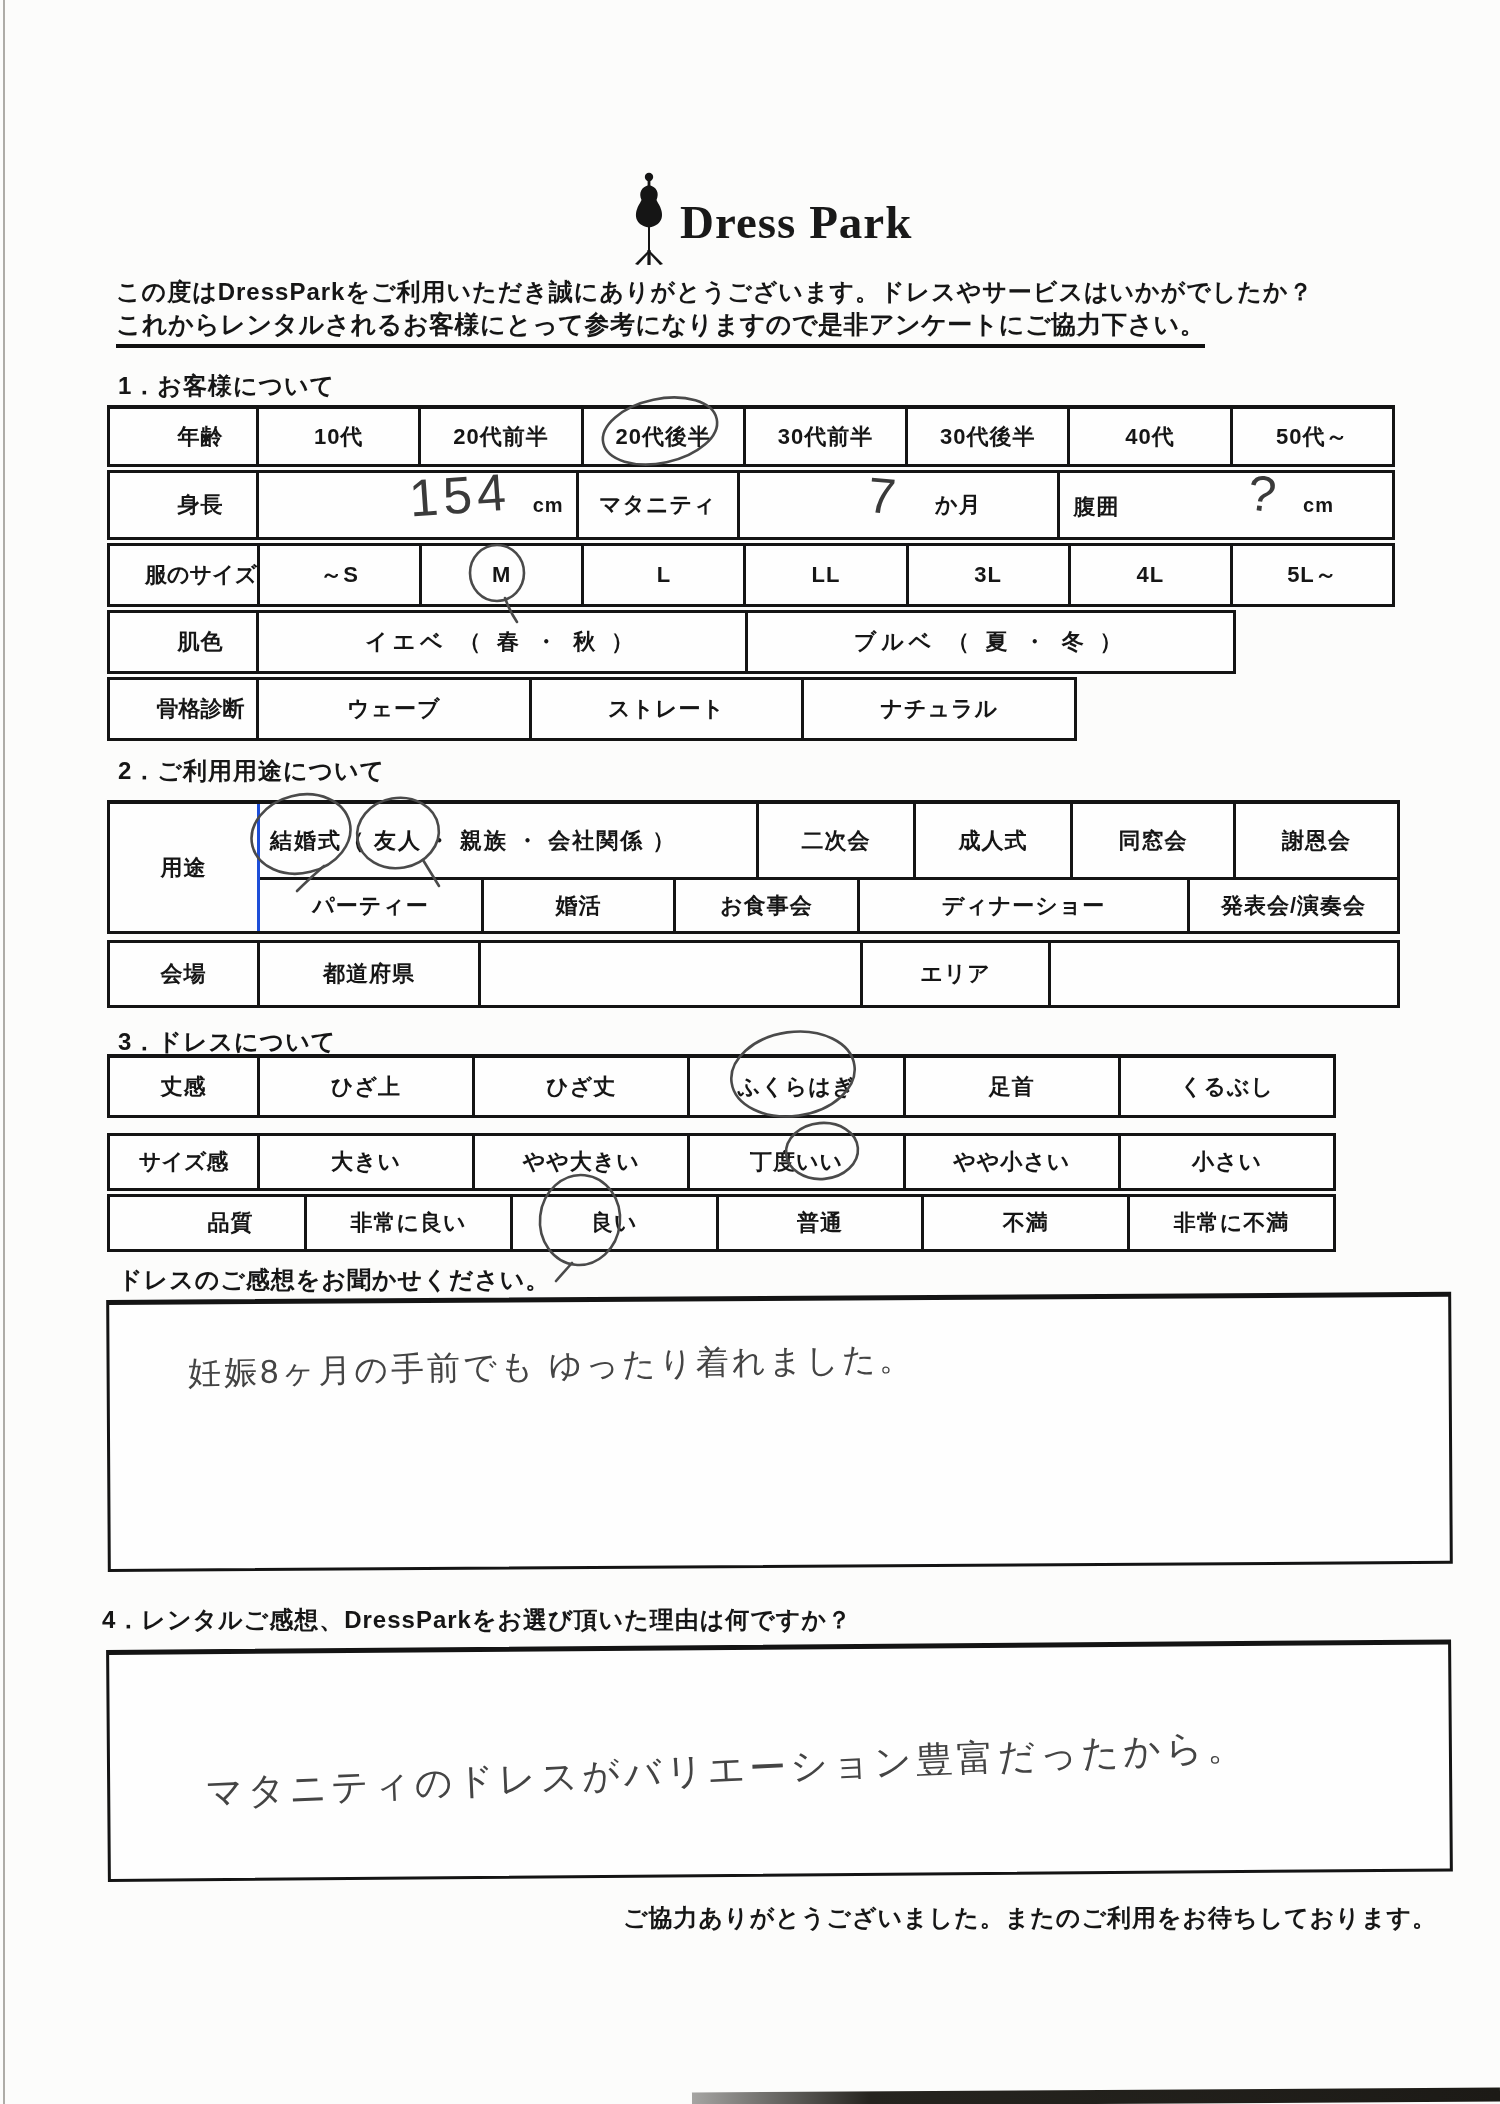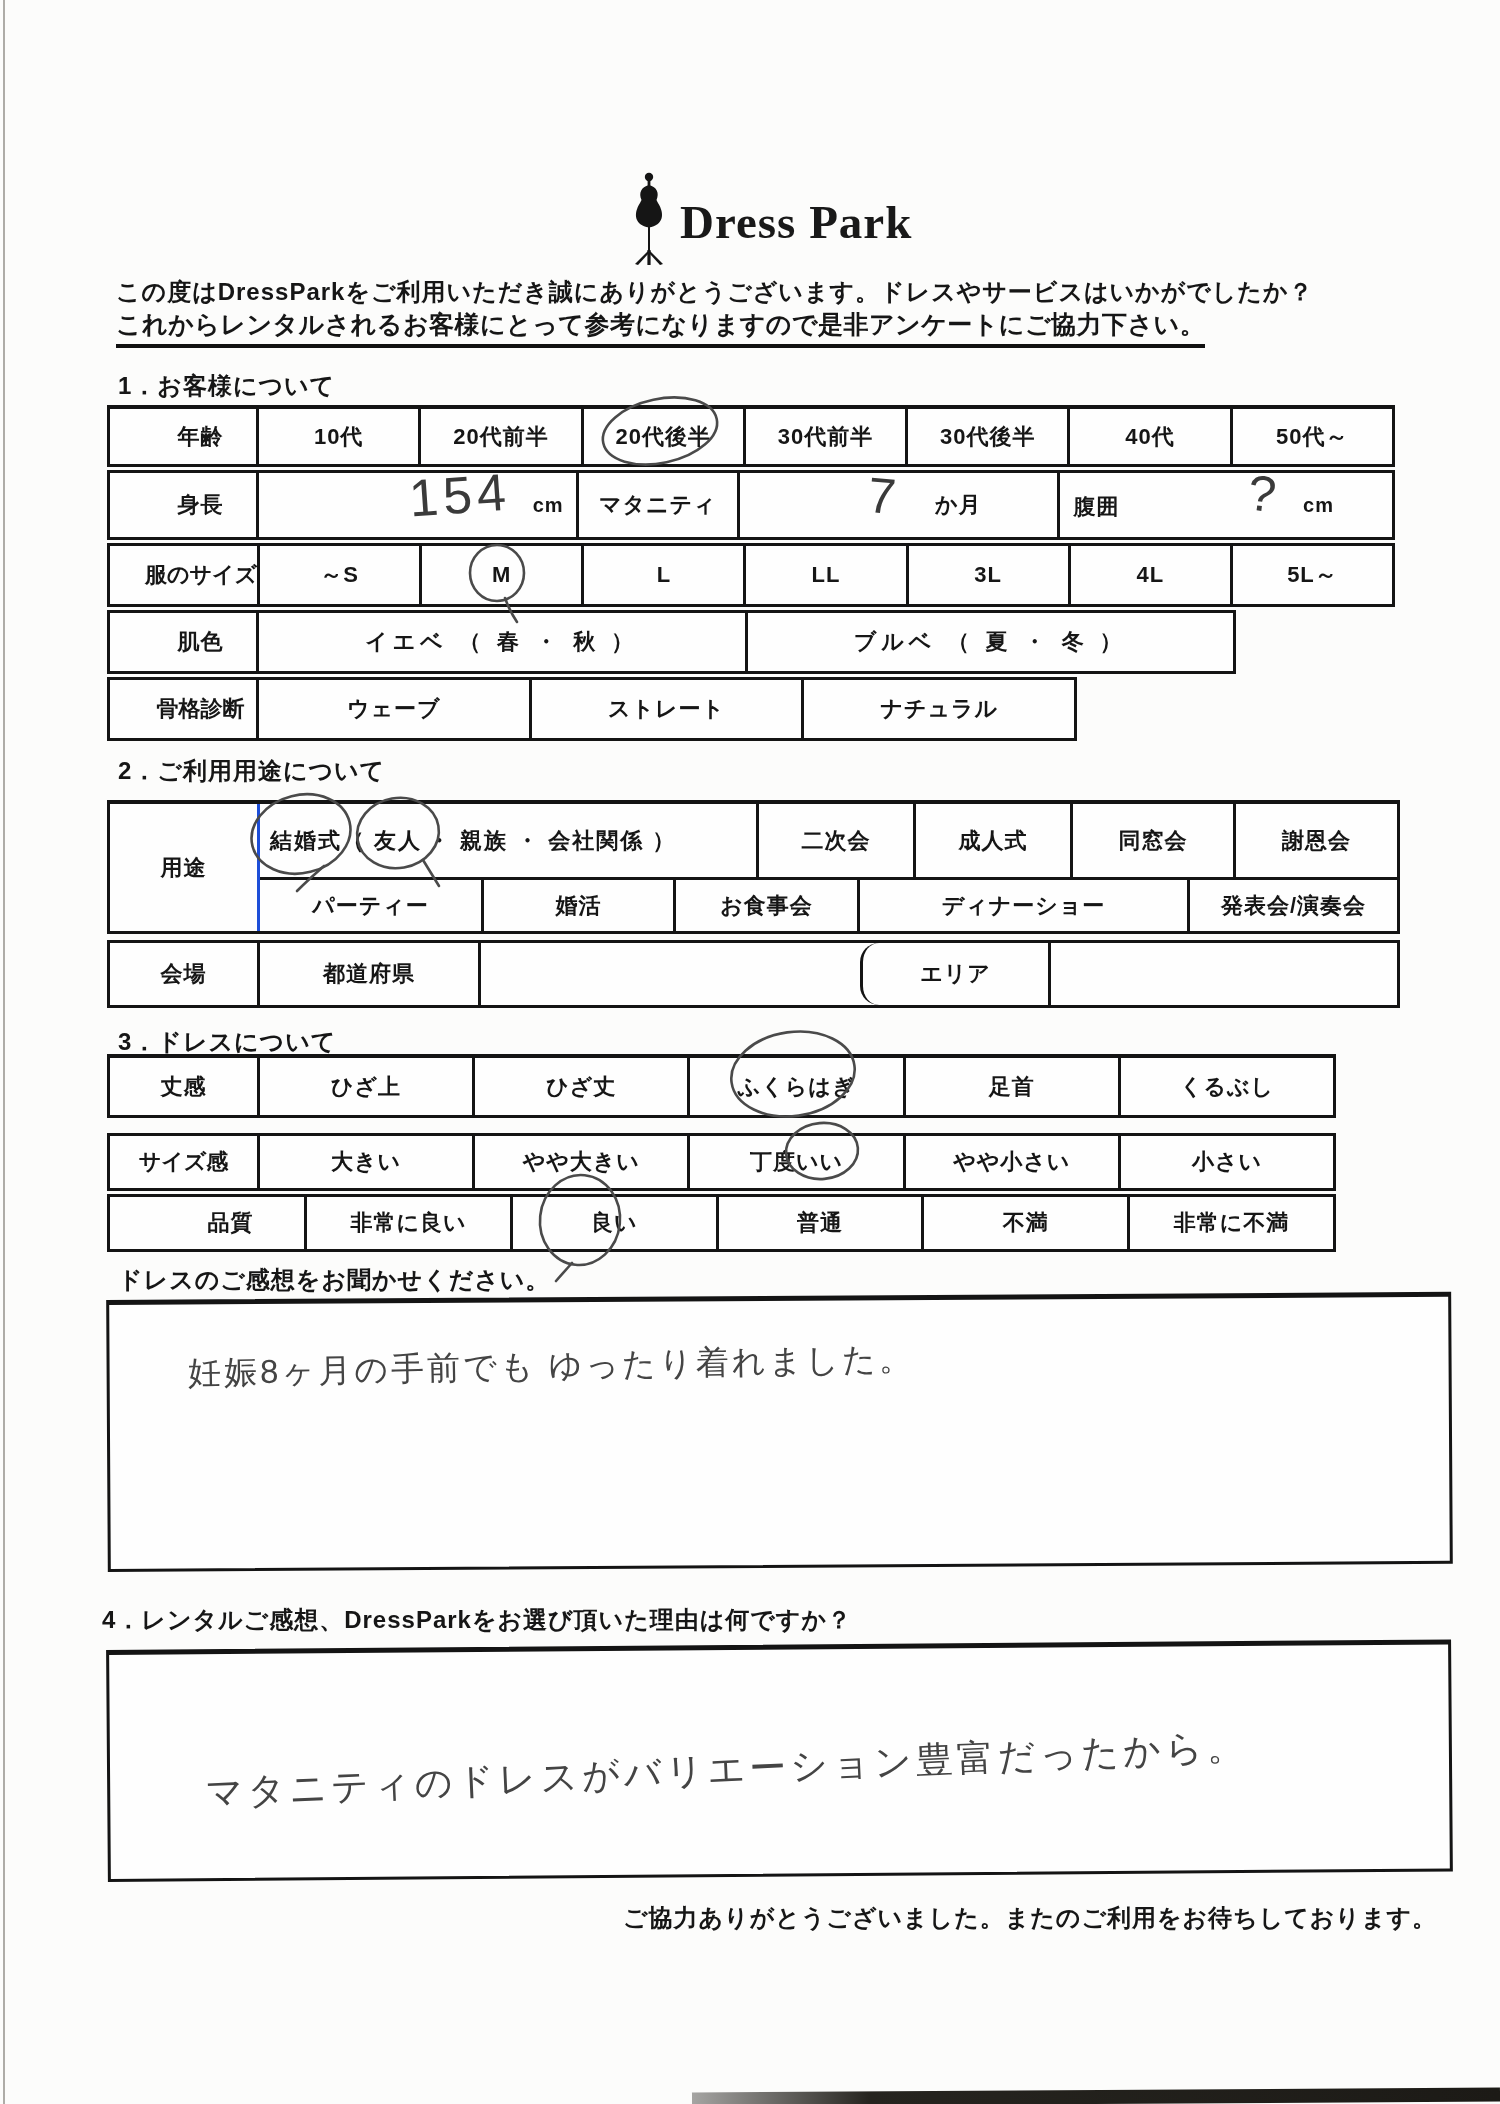--- a/index.html
+++ b/index.html
@@ -145,21 +145,21 @@
         <div class="fcell" style="flex:0 0 330px;">ディナーショー</div>
         <div class="fcell" style="flex:1;">発表会/演奏会</div>
       </div>
     </div>
   </div>
 
   <div class="abs frow" style="left:107px;top:940px;width:1293px;height:68px;">
     <div class="fcell" style="flex:0 0 147px;">会場</div>
     <div class="fcell" style="flex:0 0 221px;">都道府県</div>
     <div class="fcell" style="flex:0 0 382px;"></div>
-    <div class="fcell" style="flex:0 0 188px;border-radius:19px;">エリア</div>
+    <div class="fcell" style="flex:0 0 188px;">エリア</div>
     <div class="fcell" style="flex:1;"></div>
   </div>
 
   <div class="abs sec-title" style="left:118px;top:1026px;">3．ドレスについて</div>
 
   <div class="abs frow" style="left:107px;top:1054px;width:1229px;height:64px;border-top-width:4px;">
     <div class="fcell" style="flex:0 0 147px;">丈感</div>
     <div class="fcell opt">ひざ上</div>
     <div class="fcell opt">ひざ丈</div>
     <div class="fcell opt">ふくらはぎ</div>

